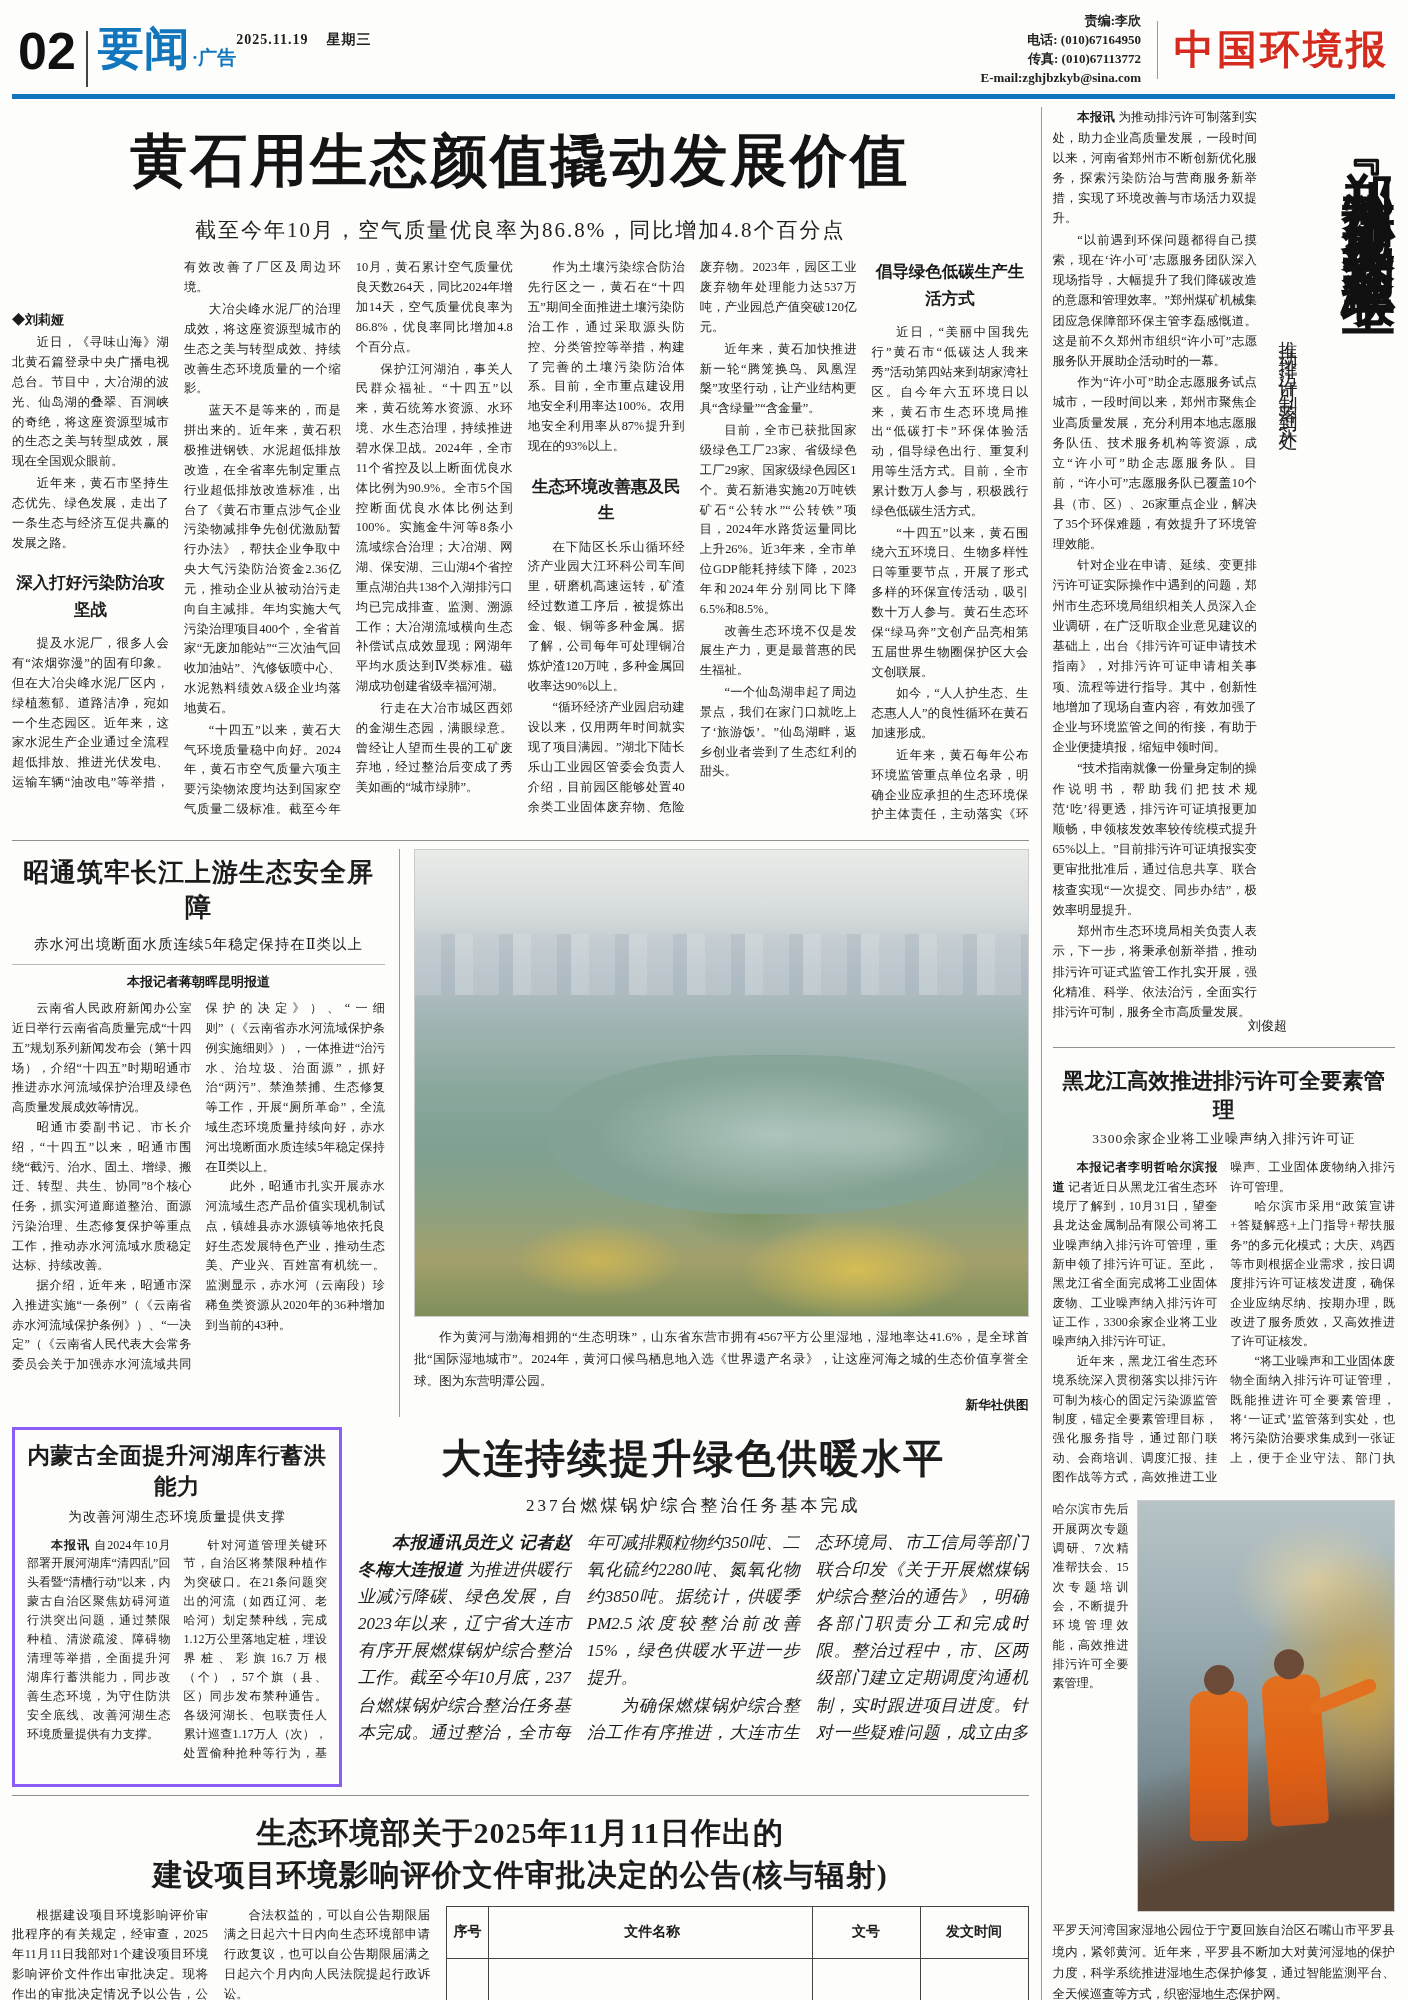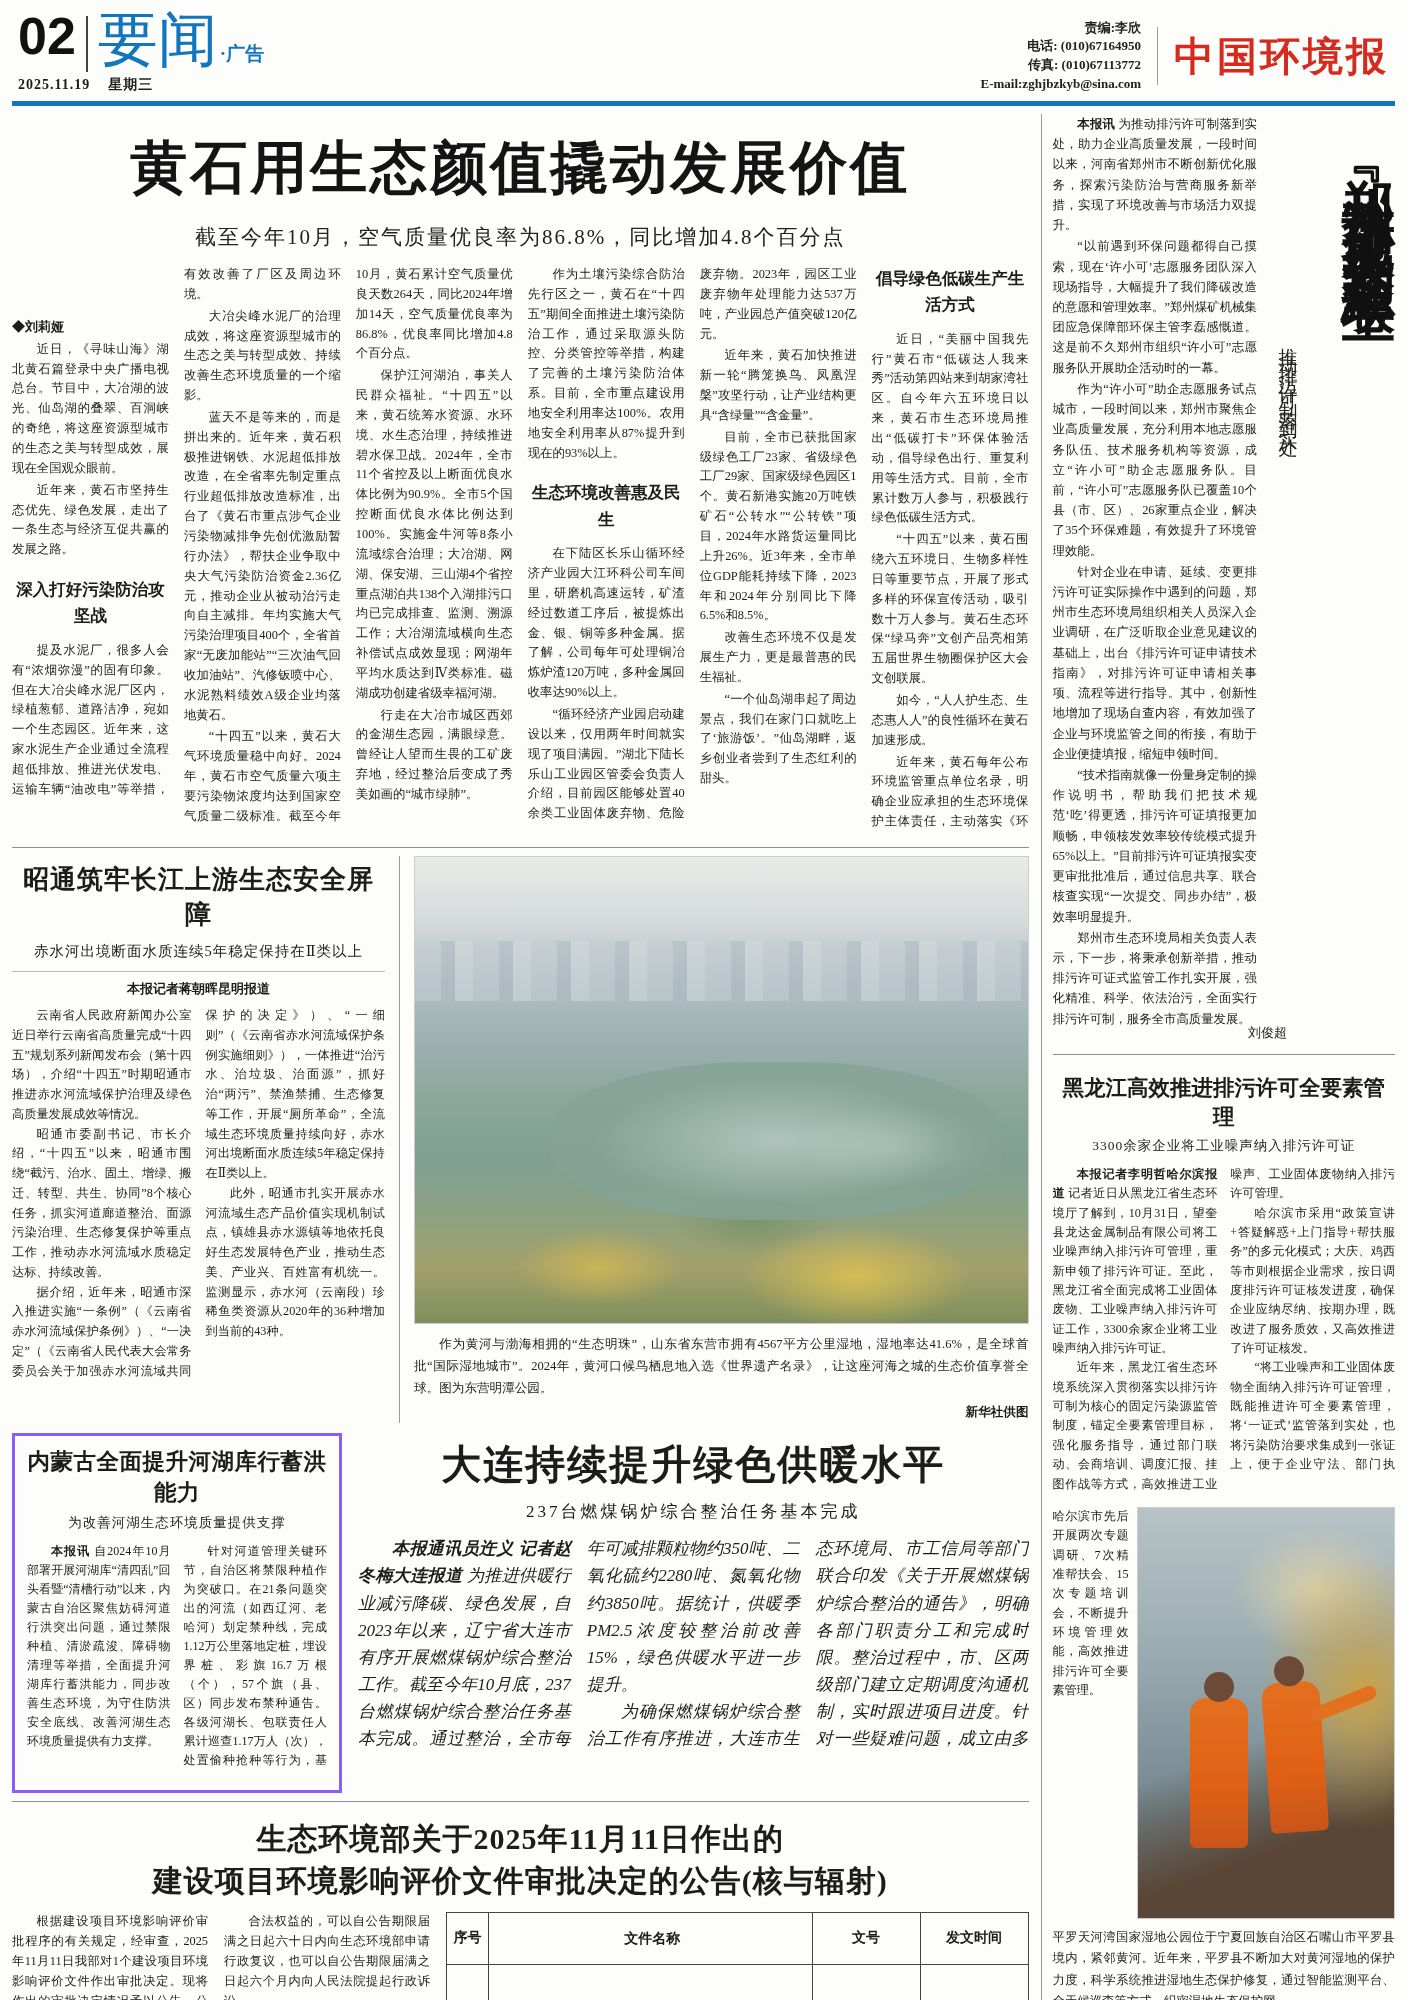--- a/index.html
+++ b/index.html
@@ -5,25 +5,25 @@
   * { box-sizing: border-box; margin: 0; padding: 0; }
   html,body { width:1407px; }
   body {
     font-family: "Liberation Serif", "DejaVu Serif", serif;
     background:#fdfdfb; color:#1c1c1c; width:1407px; height:2000px; overflow:hidden;
   }
   .page { width:1407px; height:2000px; padding:8px 12px 0; position:relative; overflow:hidden; }
 
   
   .hdr { display:flex; justify-content:space-between; align-items:flex-end; padding:4px 6px 2px; }
-  .hdr-left { display:flex; flex-direction:column;justify-content:flex-end; }
+  .hdr-left { display:flex; flex-direction:row;justify-content:flex-end; }
   .hdr-left-top { display:flex; align-items:flex-start; gap:10px; }
   .page-no { font-size:52px; font-weight:900; font-family:"Liberation Sans",sans-serif; line-height:0.95; color:#111; }
   .hdr-bar { width:2px; height:56px; background:#444; margin-top:4px; }
-  .section-name { font-size:60px; font-weight:400; color:#1276bd; line-height:0.95; }
+  .section-name { font-size:46px; font-weight:700; color:#1276bd; line-height:0.95; }
   .section-suffix { font-size:19px; font-weight:700; color:#1276bd; margin-left:2px; }
   .hdr-date { font-size:14px; font-weight:700; margin-top:4px; letter-spacing:1px; }
   .hdr-date span { margin-right:18px; }
   .hdr-right { display:flex; align-items:center; gap:16px; }
   .contact { text-align:right; font-size:13px; font-weight:700; line-height:1.45; color:#222; }
   .masthead-sep { width:1px; height:58px; background:#999; }
   .masthead { color:#d42b1e; font-size:40px; font-weight:900; letter-spacing:3px; font-family:"Liberation Serif",serif; }
   .blue-rule { height:5px; background:#1276bd; margin-top:5px; }
 
   

